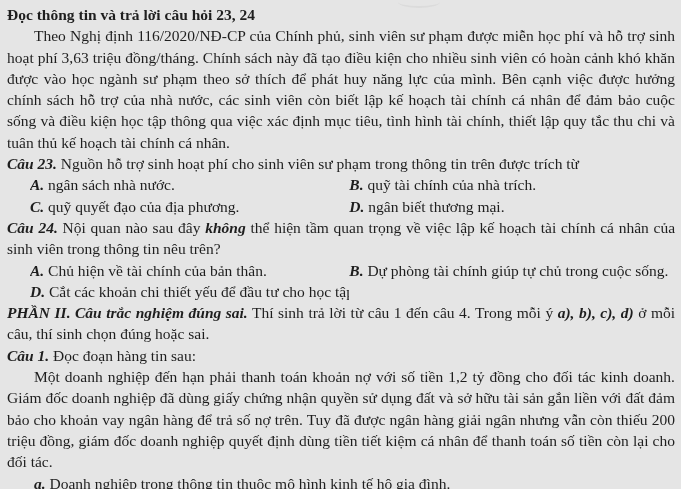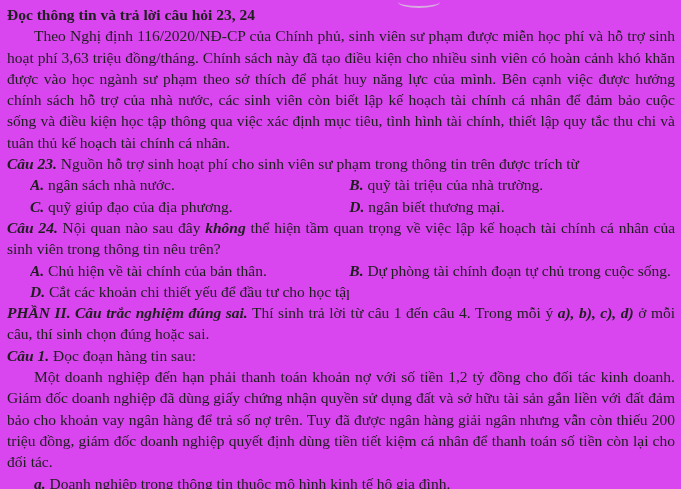--- a/index.html
+++ b/index.html
@@ -4,21 +4,21 @@
 <style>
   html, body {
     margin: 0;
     padding: 0;
     background: #ffffff;
   }
   .page {
     position: relative;
     width: 681px;
     height: 489px;
-    background: #d946ef;
+    background: #e5e5e5;
     overflow: hidden;
     font-family: "Liberation Serif", "DejaVu Serif", serif;
     font-size: 15.5px;
     line-height: 21.3px;
     color: #1e1e1e;
     box-sizing: border-box;
     padding: 4px 6px 16px 7px;
   }
   .scan-artifact {
     position: absolute;
@@ -64,30 +64,30 @@
   <div class="scan-artifact"></div>
 
   <p class="heading">Đọc thông tin và trả lời câu hỏi 23, 24</p>
 
   <p class="indent">Theo Nghị định 116/2020/NĐ-CP của Chính phủ, sinh viên sư phạm được miễn học phí và hỗ trợ sinh hoạt phí 3,63 triệu đồng/tháng. Chính sách này đã tạo điều kiện cho nhiều sinh viên có hoàn cảnh khó khăn được vào học ngành sư phạm theo sở thích để phát huy năng lực của mình. Bên cạnh việc được hưởng chính sách hỗ trợ của nhà nước, các sinh viên còn biết lập kế hoạch tài chính cá nhân để đảm bảo cuộc sống và điều kiện học tập thông qua việc xác định mục tiêu, tình hình tài chính, thiết lập quy tắc thu chi và tuân thủ kế hoạch tài chính cá nhân.</p>
 
   <p><b>Câu 23.</b> <span>Nguồn hỗ trợ sinh hoạt phí cho sinh viên sư phạm trong thông tin trên được trích từ</span></p>
 
   <div class="options">
     <div class="opt"><b>A.</b> <span>ngân sách nhà nước.</span></div>
-    <div class="opt"><b>B.</b> <span>quỹ tài triệu của nhà trường.</span></div>
-    <div class="opt"><b>C.</b> <span>quỹ giúp đạo của địa phương.</span></div>
+    <div class="opt"><b>B.</b> <span>quỹ tài chính của nhà trích.</span></div>
+    <div class="opt"><b>C.</b> <span>quỹ quyết đạo của địa phương.</span></div>
     <div class="opt"><b>D.</b> <span>ngân biết thương mại.</span></div>
   </div>
 
   <p><b>Câu 24.</b> <span>Nội quan nào sau đây</span> <b>không</b> <span>thể hiện tầm quan trọng về việc lập kế hoạch tài chính cá nhân của sinh viên trong thông tin nêu trên?</span></p>
 
   <div class="options">
     <div class="opt"><b>A.</b> <span>Chủ hiện về tài chính của bản thân.</span></div>
-    <div class="opt"><b>B.</b> <span>Dự phòng tài chính đoạn tự chủ trong cuộc sống.</span></div>
+    <div class="opt"><b>B.</b> <span>Dự phòng tài chính giúp tự chủ trong cuộc sống.</span></div>
     <div class="opt"><b>D.</b> <span>Cắt các khoản chi thiết yếu để đầu tư cho học tập.</span></div>
   </div>
 
   <p><b>PHẦN II. Câu trắc nghiệm đúng sai.</b> <span>Thí sinh trả lời từ câu 1 đến câu 4. Trong mỗi ý</span> <b>a), b), c), d)</b> <span>ở mỗi câu, thí sinh chọn đúng hoặc sai.</span></p>
 
   <p><b>Câu 1.</b> <span>Đọc đoạn hàng tin sau:</span></p>
 
   <p class="indent">Một doanh nghiệp đến hạn phải thanh toán khoản nợ với số tiền 1,2 tỷ đồng cho đối tác kinh doanh. Giám đốc doanh nghiệp đã dùng giấy chứng nhận quyền sử dụng đất và sở hữu tài sản gắn liền với đất đảm bảo cho khoản vay ngân hàng để trả số nợ trên. Tuy đã được ngân hàng giải ngân nhưng vẫn còn thiếu 200 triệu đồng, giám đốc doanh nghiệp quyết định dùng tiền tiết kiệm cá nhân để thanh toán số tiền còn lại cho đối tác.</p>
 
   <p class="indent"><b>a.</b> <span>Doanh nghiệp trong thông tin thuộc mô hình kinh tế hộ gia đình.</span></p>

